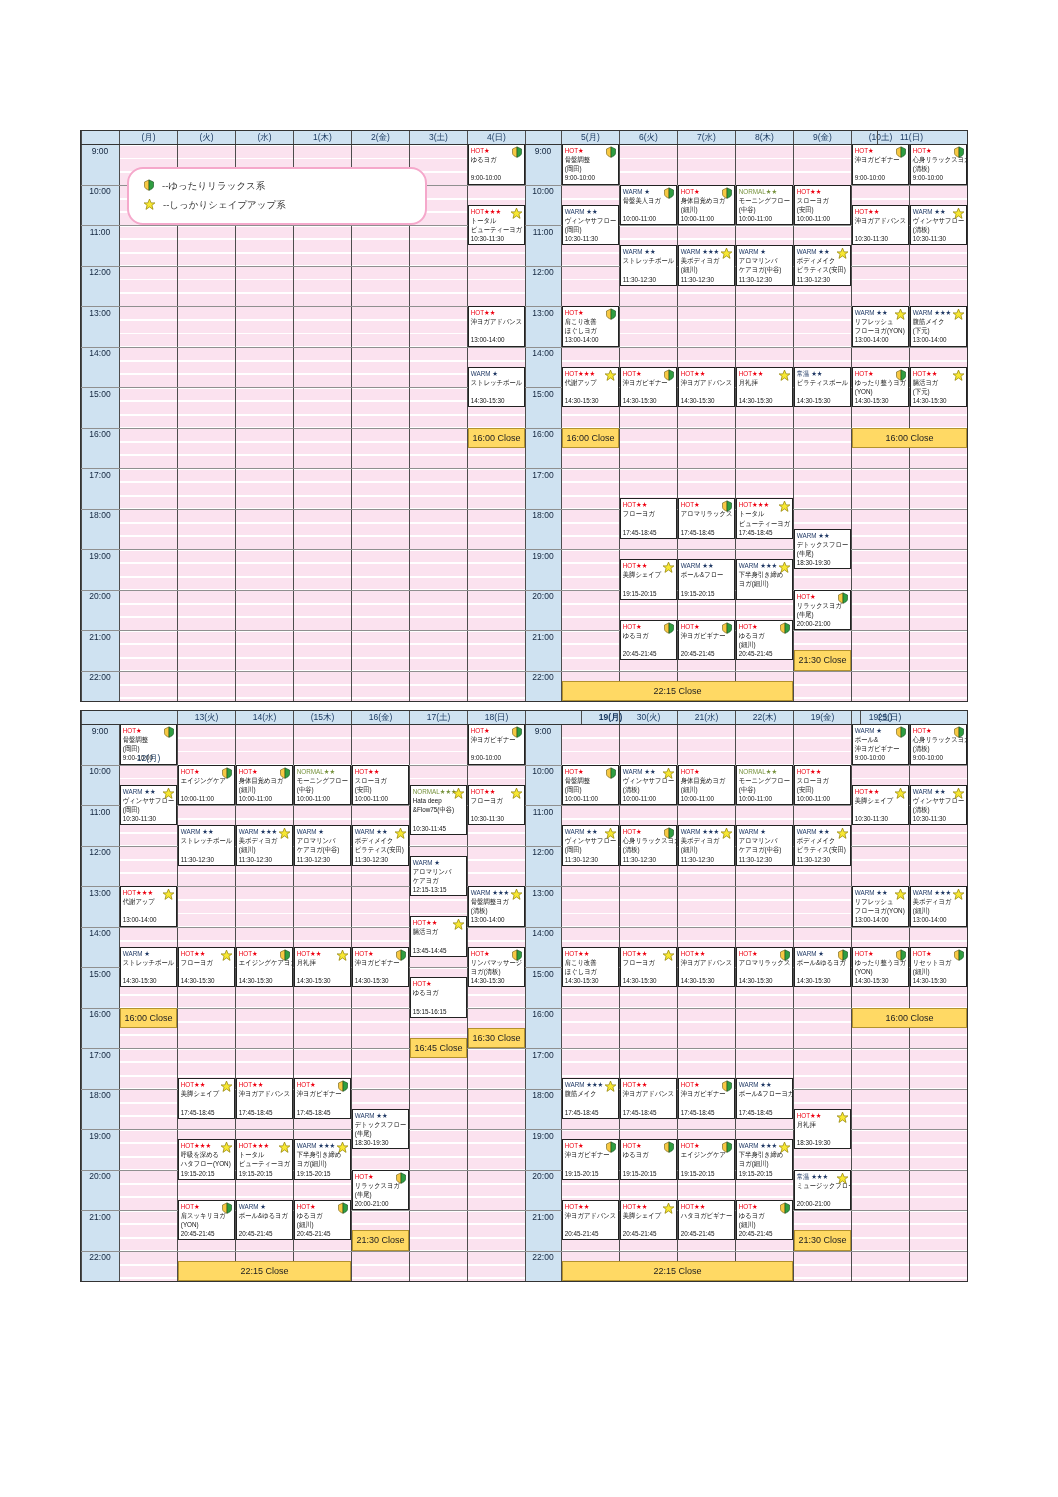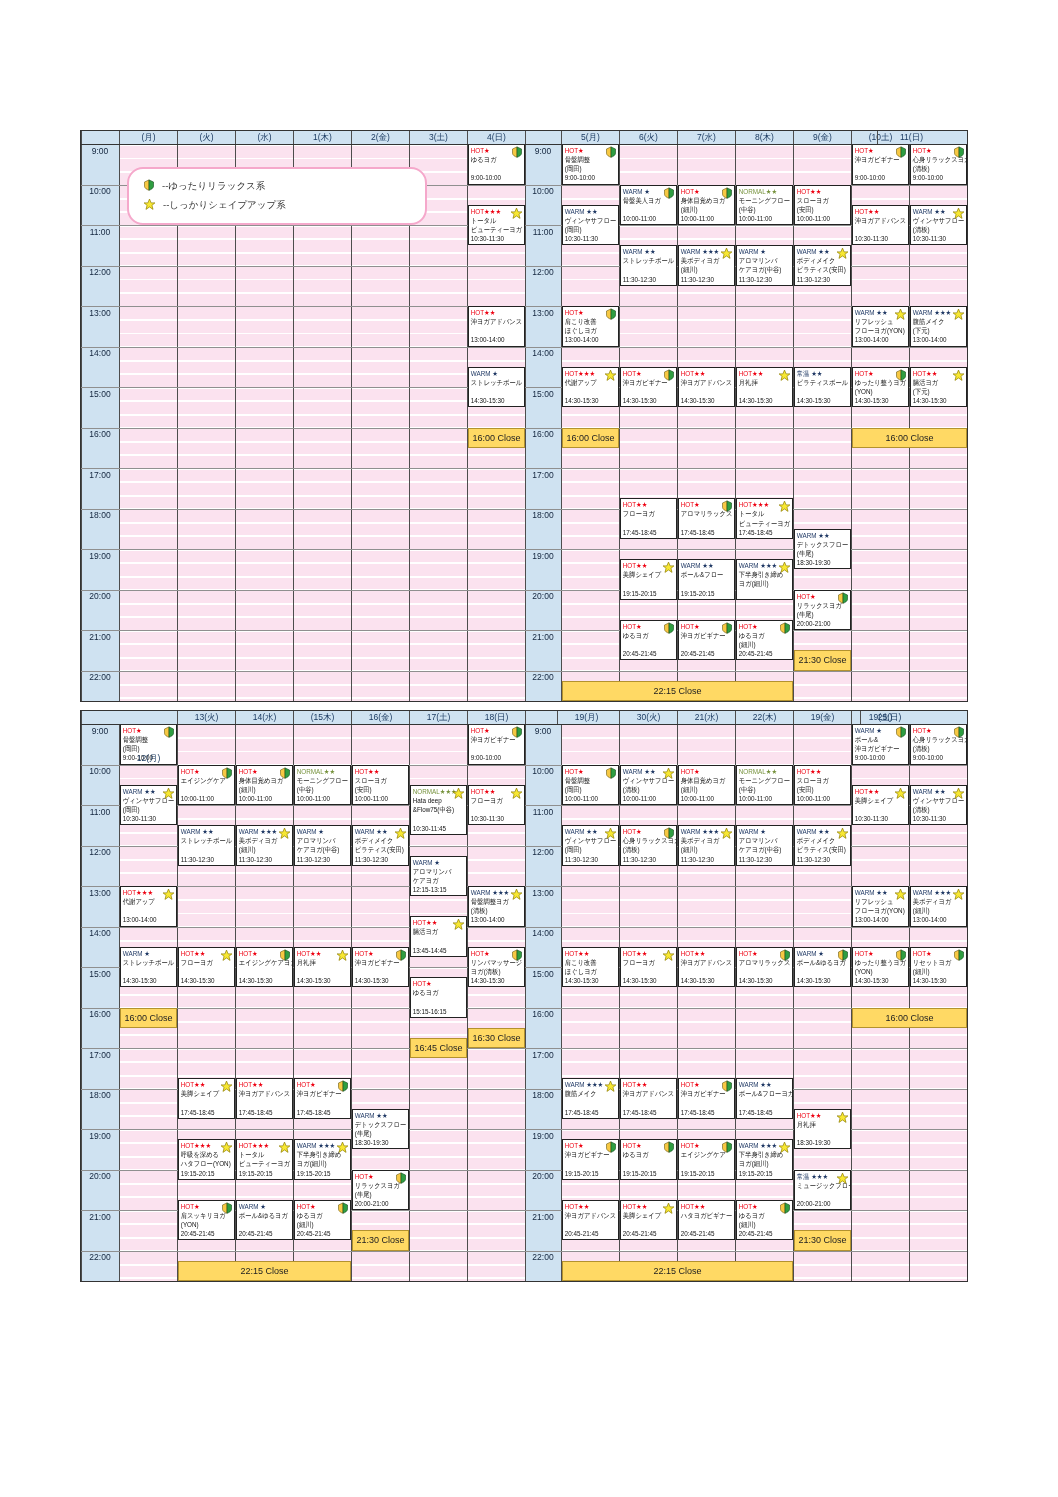--- a/index.html
+++ b/index.html
@@ -520,21 +520,21 @@
       <div class="grid-hdr">
         <div class="hdr-cell" style="left: 0px; width: 38px;"></div>
         <div class="hdr-cell" style="left: 38px; width: 58px; margin-top: 41px;">12(月)</div>
         <div class="hdr-cell" style="left: 96px; width: 58px;">13(火)</div>
         <div class="hdr-cell" style="left: 154px; width: 58px;">14(水)</div>
         <div class="hdr-cell" style="left: 212px; width: 58px;">(15木)</div>
         <div class="hdr-cell" style="left: 270px; width: 58px;">16(金)</div>
         <div class="hdr-cell" style="left: 328px; width: 58px;">17(土)</div>
         <div class="hdr-cell" style="left: 386px; width: 58px;">18(日)</div>
         <div class="hdr-cell" style="left: 444px; width: 36px;"></div>
-        <div class="hdr-cell" style="left: 476px; width: 58px;">19(月)</div>
+        <div class="hdr-cell" style="left: 500px; width: 58px; font-weight: bold;">19(月)</div>
         <div class="hdr-cell" style="left: 538px; width: 58px;">30(火)</div>
         <div class="hdr-cell" style="left: 596px; width: 58px;">21(水)</div>
         <div class="hdr-cell" style="left: 654px; width: 58px;">22(木)</div>
         <div class="hdr-cell" style="left: 712px; width: 58px;">19(金)</div>
         <div class="hdr-cell" style="left: 770px; width: 58px;">19(土)</div>
         <div class="hdr-cell" style="left: 779px; width: 58px;">25(日)</div>
       </div>
       <div class="grid-body">
         <div class="col time" style="left: 0px; width: 38px;"></div>
         <div class="col day" style="left: 38px; width: 58px;"></div>

